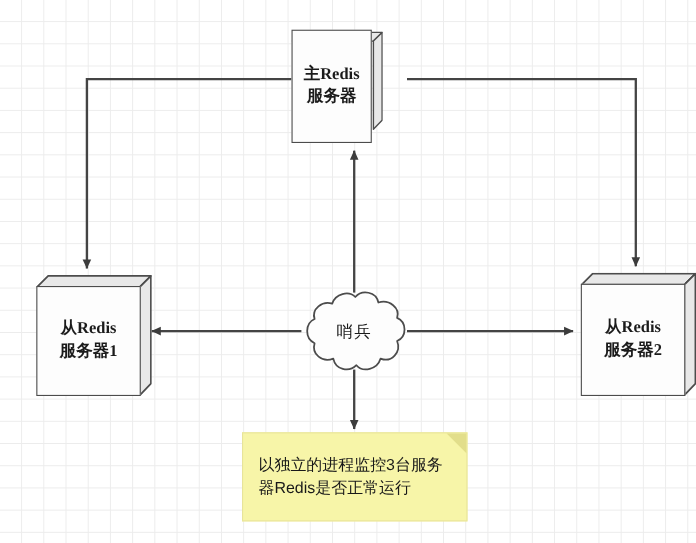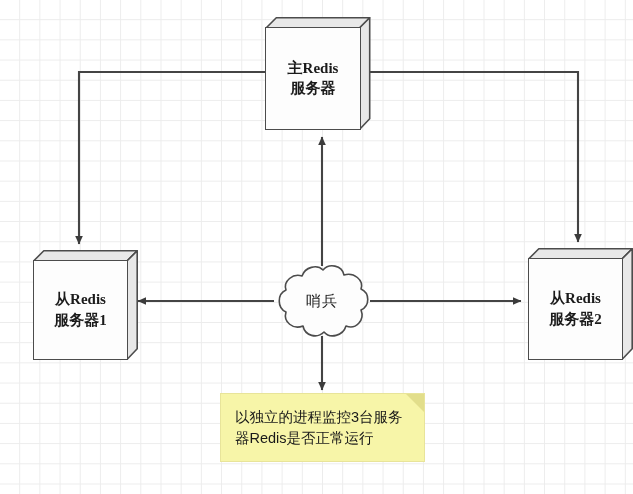--- a/index.html
+++ b/index.html
@@ -142,21 +142,21 @@
 
     <path d="M322,266 L322,137" fill="none" stroke="#444444" stroke-width="2.1" marker-end="url(#arw)"></path>
 
     <path d="M274,301 L138,301" fill="none" stroke="#444444" stroke-width="2.1" marker-end="url(#arw)"></path>
 
     <path d="M370,301 L521,301" fill="none" stroke="#444444" stroke-width="2.1" marker-end="url(#arw)"></path>
 
     <path d="M322,336 L322,390" fill="none" stroke="#444444" stroke-width="2.1" marker-end="url(#arw)"></path>
   </svg>
 
-  <div class="server" style="left:265px; top:17px; width:106px; height:113px;">
+  <div class="server" style="left:265px; top:17px; width:83px; height:113px;">
     <svg class="depth" viewBox="0 0 105 113" xmlns="http://www.w3.org/2000/svg">
       <polygon points="0.8,10.8 10.8,0.8 104.2,0.8 94.2,10.8" fill="#e8e8e8" stroke="#4c4c4c" stroke-width="1.6" stroke-linejoin="round"></polygon>
       <polygon points="94.2,10.8 104.2,0.8 104.2,101.8 94.2,112.2" fill="#e8e8e8" stroke="#4c4c4c" stroke-width="1.6" stroke-linejoin="round"></polygon>
     </svg>
     <div class="face">
       <div class="label"><span class="cjk">主</span><span>Redis</span></div>
       <div class="label cjk">服务器</div>
     </div>
   </div>
 
@@ -192,19 +192,19 @@
                C93,58 84,68 74,64
                C71,74 58,77 52,70
                C45,77 33,74 31,64
                C21,68 11,60 14,50
                C5,46 5,32 14,28
                C11,19 21,11 30,14 Z" fill="#fdfdfd" stroke="#4c4c4c" stroke-width="1.6" stroke-linejoin="round"></path>
     </svg>
     <div class="cloud-label">哨兵</div>
   </div>
 
-  <div class="note" style="left:220px; top:393px; width:205px; height:69px;">
+  <div class="note" style="left:220px; top:393px; width:205px; height:81px;">
     <div class="fold"></div>
     <div class="note-text">以独立的进程监控3台服务器Redis是否正常运行</div>
   </div>
 
 
 </div>
 
 </body></html>

